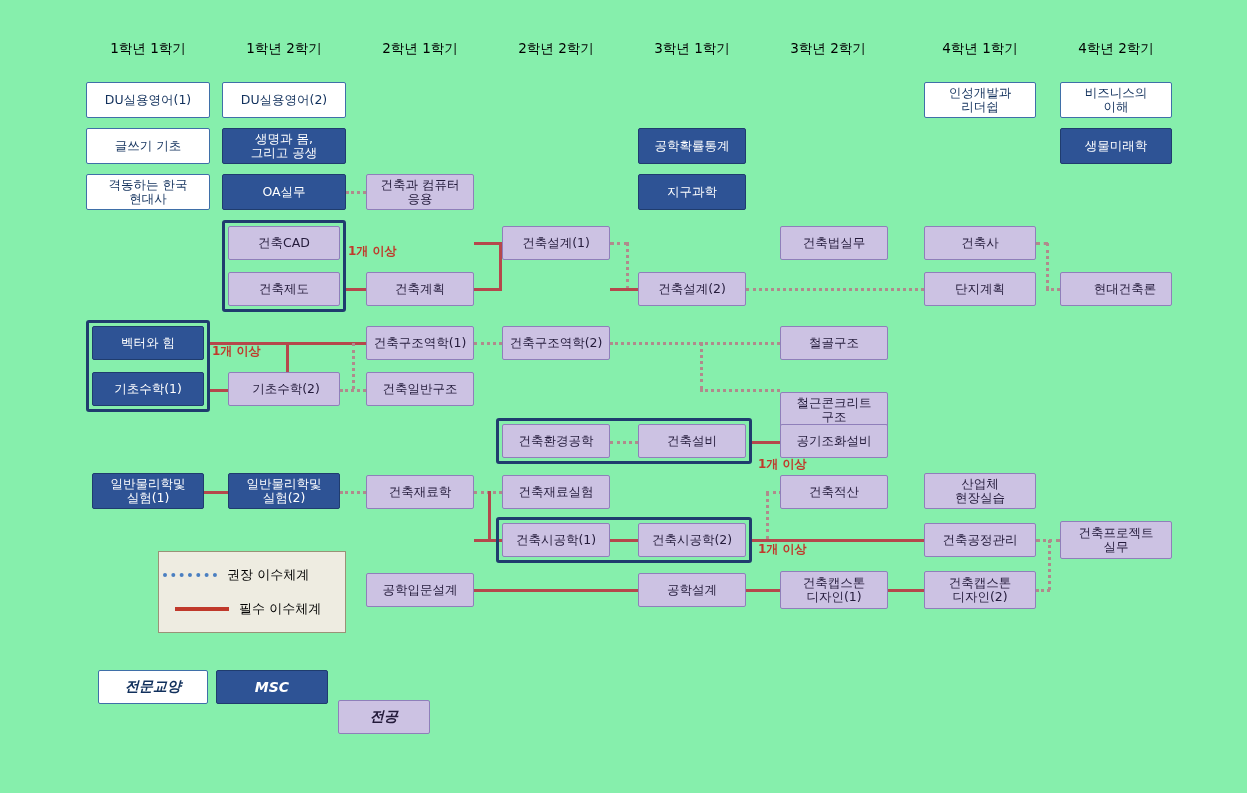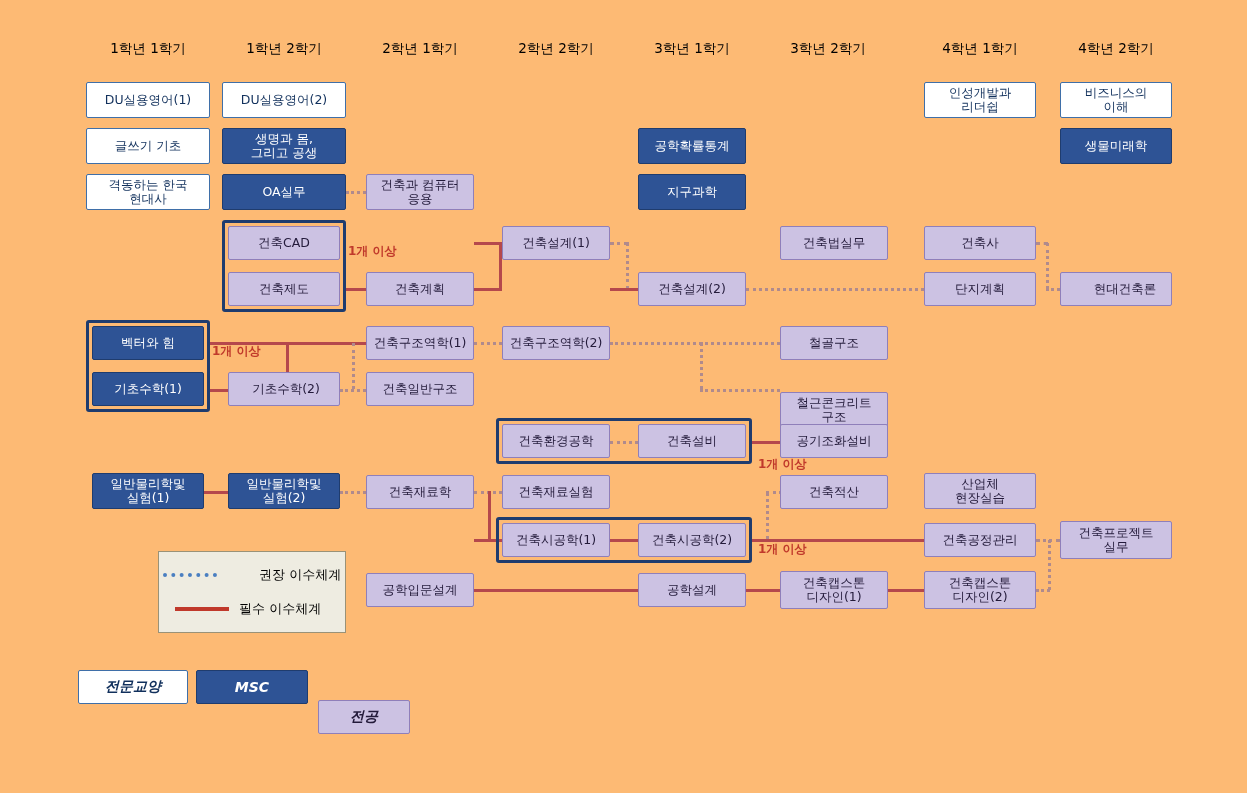--- a/index.html
+++ b/index.html
@@ -7,21 +7,21 @@
     padding: 0;
     background: #ffffff;
   }
   body {
     font-family: "DejaVu Sans", "Liberation Sans", sans-serif;
   }
   #canvas {
     position: relative;
     width: 1247px;
     height: 793px;
-    background: #fdba74;
+    background: #86efac;
     overflow: hidden;
   }
   .col-header {
     position: absolute;
     font-size: 13.5px;
     color: #000000;
     text-align: center;
     white-space: nowrap;
     font-family: "DejaVu Sans", "Liberation Sans", sans-serif;
   }
@@ -113,20 +113,21 @@
   .key {
     position: absolute;
     box-sizing: border-box;
     display: flex;
     align-items: center;
     justify-content: center;
     font-size: 14px;
     font-style: italic;
     font-weight: bold;
     border-radius: 2px;
+    margin-left: 20px;
   }
   .key.n-gen  { color: #11305c; }
   .key.n-msc  { color: #ffffff; }
   .key.n-major{ color: #231a3a; }
 </style>
 </head>
 <body>
 
 <div id="canvas">
 
@@ -277,21 +278,21 @@
     </div>
 
   <div id="edge-labels">
       <div class="edge-label" style="left: 348px; top: 243px;">1개 이상</div>
       <div class="edge-label" style="left: 212px; top: 343px;">1개 이상</div>
       <div class="edge-label" style="left: 758px; top: 456px;">1개 이상</div>
       <div class="edge-label" style="left: 758px; top: 541px;">1개 이상</div>
     </div>
 
   <div id="legend-box">
-    <div class="legend-row" style="left:4px; top:14px;gap:32px;">
+    <div class="legend-row" style="left:4px; top:14px;">
       <span class="legend-swatch-dot"></span>
       <span>권장 이수체계</span>
     </div>
     <div class="legend-row" style="left:16px; top:48px;">
       <span class="legend-swatch-solid"></span>
       <span>필수 이수체계</span>
     </div>
   </div>
 
   <div id="key-row">

